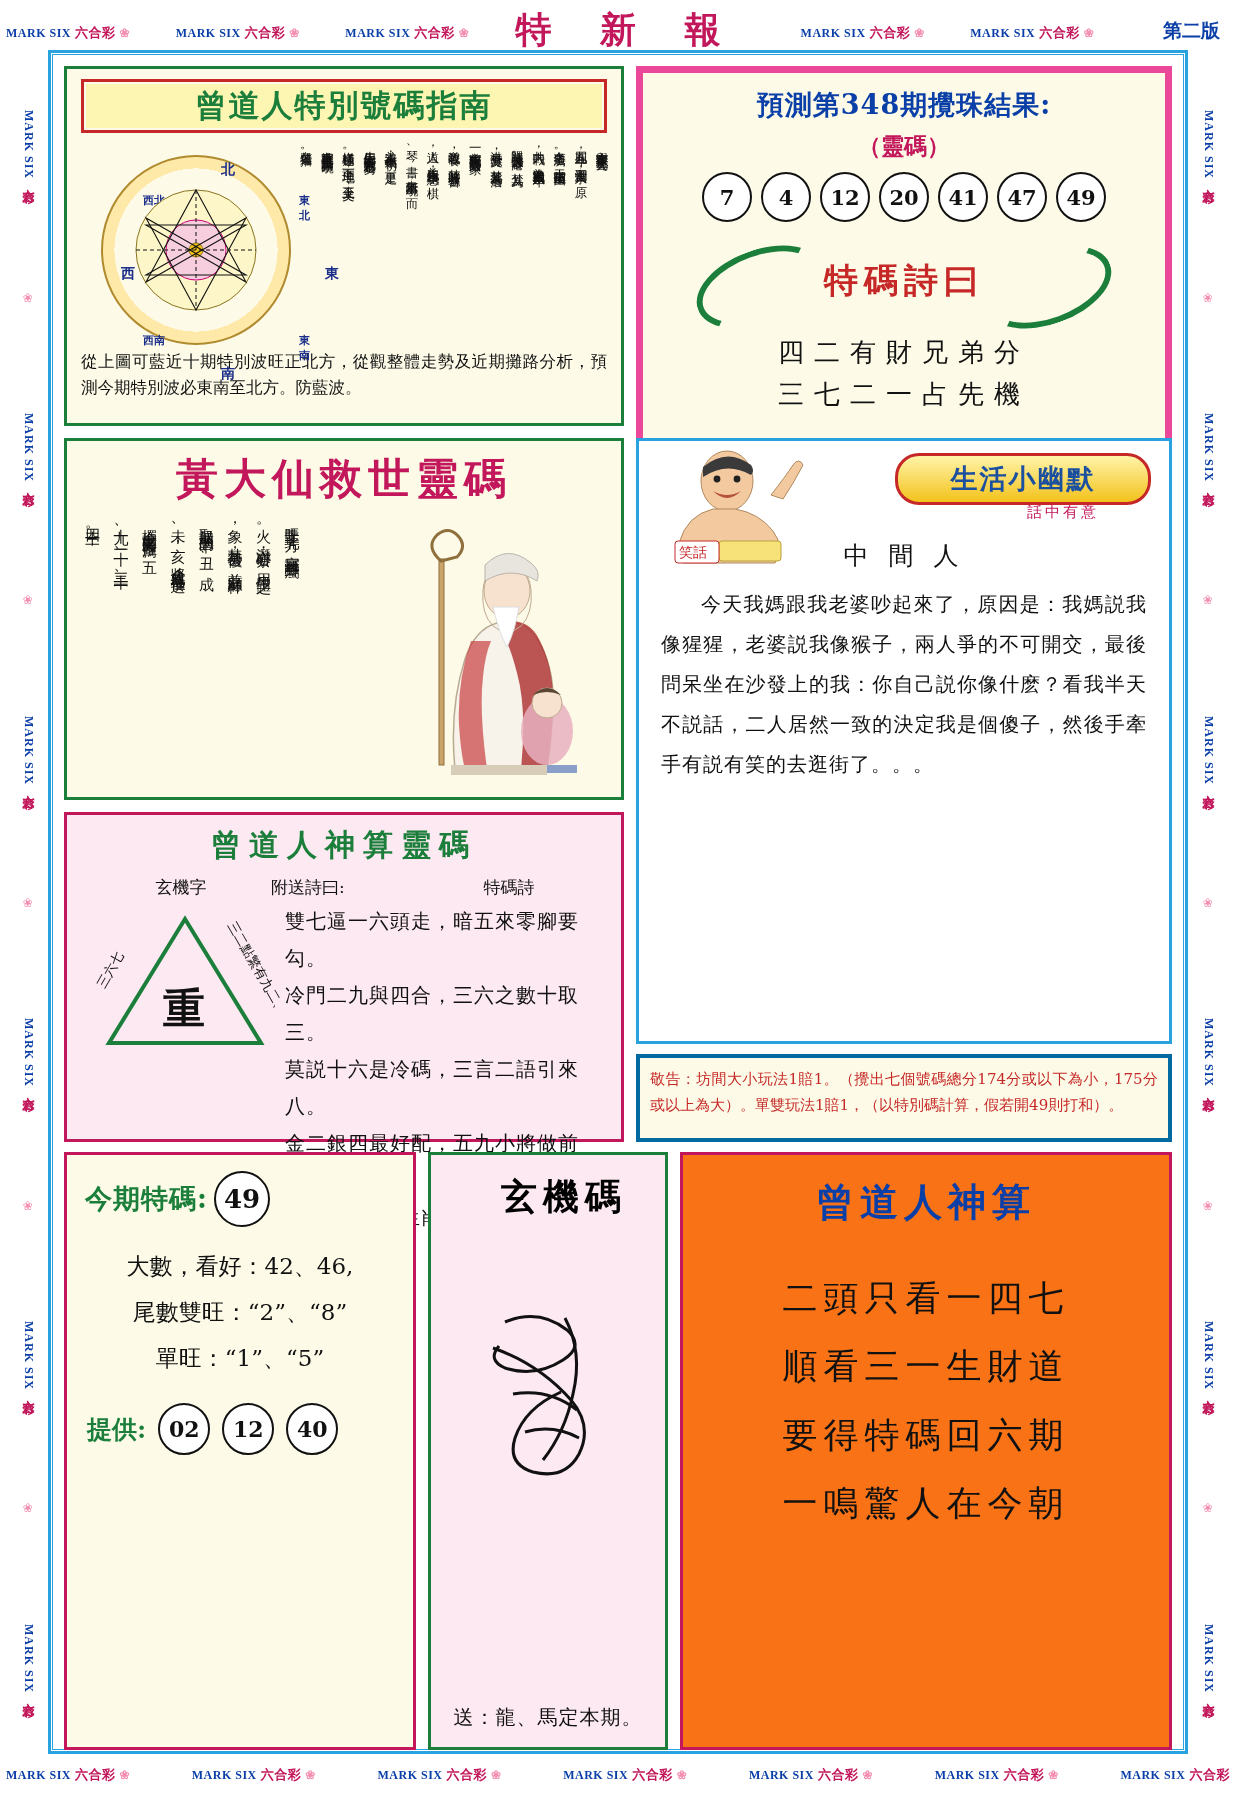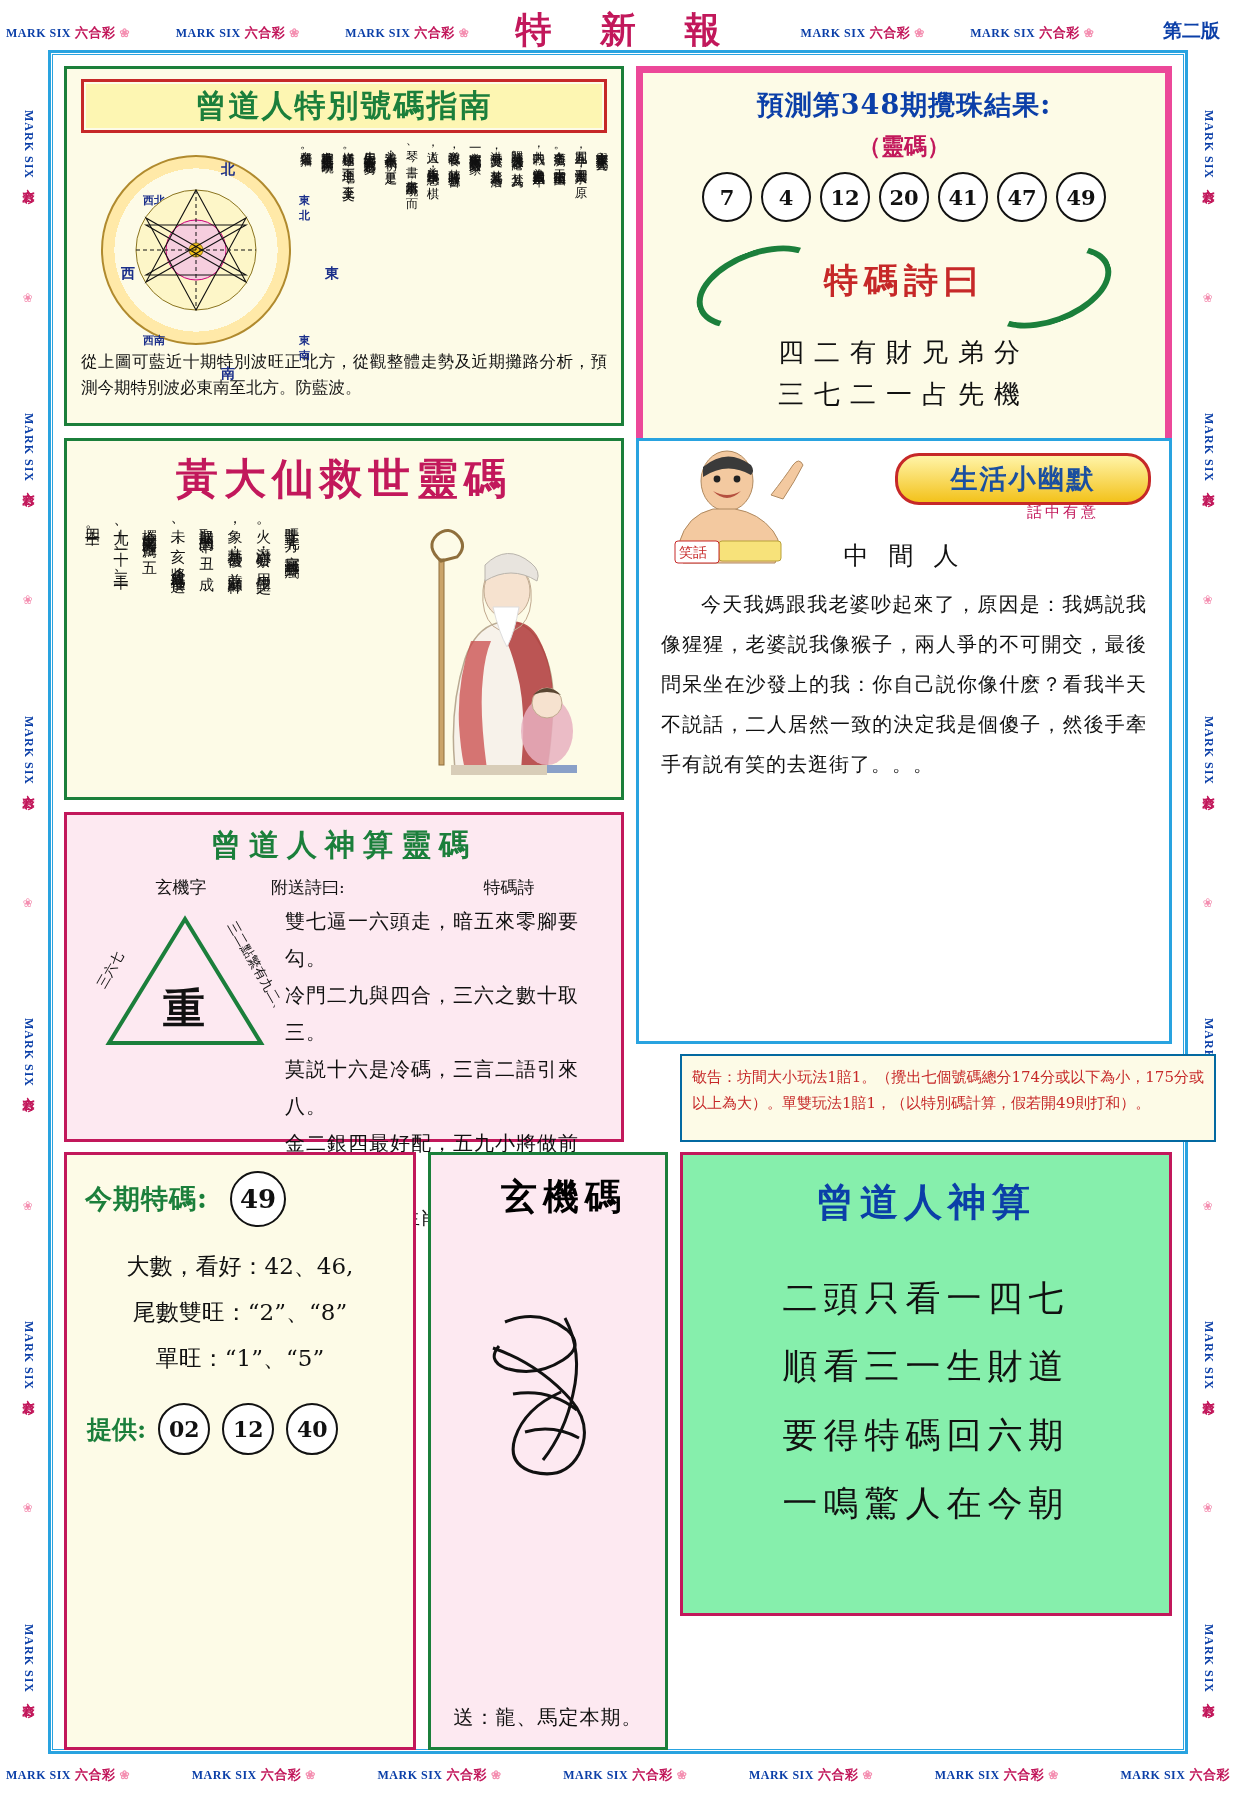--- a/index.html
+++ b/index.html
@@ -286,35 +286,35 @@
   }
   .sacred-foot{
     margin-top:6px;padding:0 30px;display:flex;justify-content:space-between;
     font-family:"DejaVu Serif","Liberation Serif",serif;
     font-size:19px;color:#111;
   }
 
   
   #box-notice{
     left:636px;top:1054px;width:536px;height:88px;
-    border:2px solid #0369a1;background:#fdfbe7;margin-left:44px;
+    border:4px solid #0369a1;background:#fdfbe7;
   }
   .notice-text{
     padding:8px 10px;
     font-family:"DejaVu Serif","Liberation Serif",serif;
     font-size:15px;line-height:1.75;color:#c62828;text-align:justify;
   }
 
   
   #box-special{
     left:64px;top:1152px;width:352px;height:598px;
     border:3px solid #c2185b;background:#fdfbe7;
   }
   .sp-head{
-    display:flex;align-items:center;gap:22px;
+    display:flex;align-items:center;gap:6px;
     margin:16px 0 0 18px;
   }
   .sp-head .lbl{
     font-family:"DejaVu Serif","Liberation Serif",serif;
     font-size:27px;font-weight:bold;color:#1b7f3b;letter-spacing:1px;
   }
   .sp-ball{
     width:52px;height:52px;border-radius:50%;border:2px solid #111;
     display:flex;align-items:center;justify-content:center;
     font-family:"DejaVu Serif","Liberation Serif",serif;
@@ -344,22 +344,22 @@
     font-size:36px;font-weight:bold;color:#000000;letter-spacing:6px;padding-left:32px;
   }
   .xj-sig{margin-top:60px;text-align:center;}
   .xj-foot{
     position:absolute;left:0;right:0;bottom:16px;text-align:center;
     font-family:"DejaVu Serif","Liberation Serif",serif;
     font-size:20px;color:#111;letter-spacing:1px;
   }
 
   #box-divine{
-    left:680px;top:1152px;width:492px;height:464px;
-    border:3px solid #c2185b;background:#86efac;
+    left:680px;top:1152px;width:492px;height:598px;
+    border:3px solid #c2185b;background:#f97316;
   }
   .dv-title{
     text-align:center;margin-top:22px;
     font-family:"DejaVu Serif","Liberation Serif",serif;
     font-size:38px;font-weight:bold;color:#0b3fa8;letter-spacing:6px;
   }
   .dv-lines{
     margin-top:36px;text-align:center;
     font-family:"DejaVu Serif","Liberation Serif",serif;
     font-size:35px;line-height:1.95;color:#111;letter-spacing:6px;

